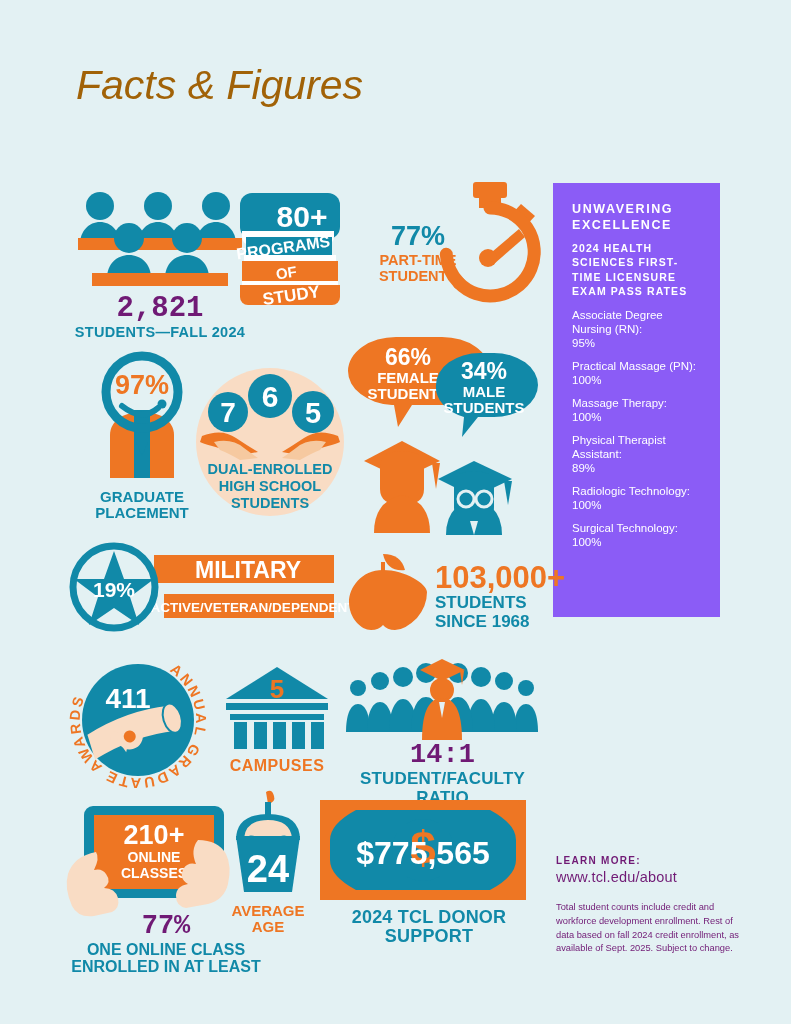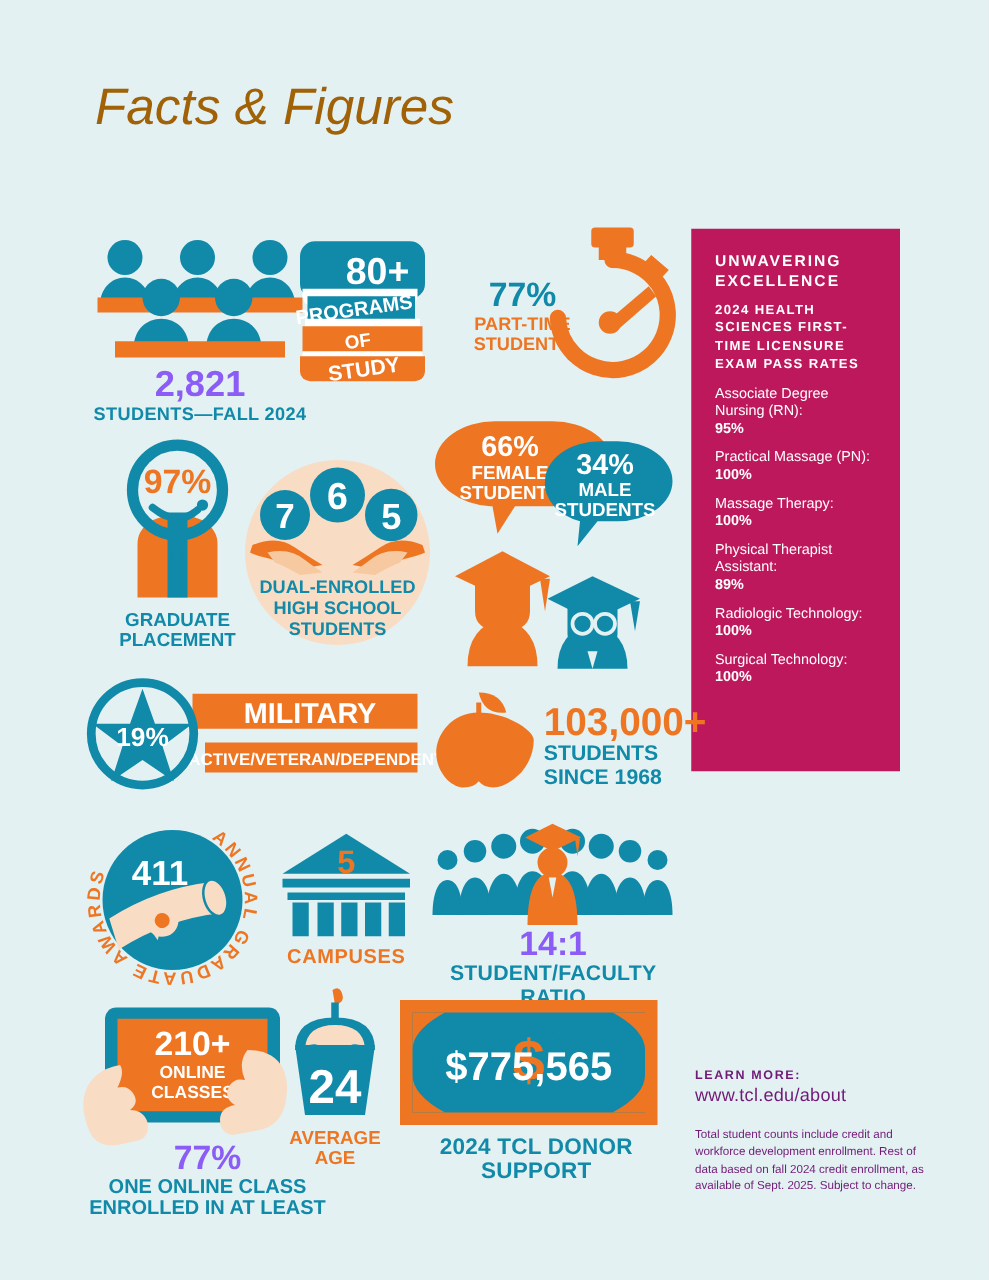--- a/index.html
+++ b/index.html
@@ -41,45 +41,45 @@
     margin-top: 10px;
     letter-spacing: 0px;
     white-space: nowrap;
   }
 
   
   #sidebar {
     position: absolute;
     left: 553px; top: 183px;
     width: 167px; height: 434px;
-    background: #be185d;
+    background: #8b5cf6;
     color: #ffffff;
     padding: 19px 16px 10px 19px;
   }
   .sb-title {
     font-size: 12.5px; font-weight: bold;
     letter-spacing: 1.6px; line-height: 1.25;
     text-transform: uppercase;
   }
   .sb-sub {
     font-size: 10.5px; font-weight: bold;
     letter-spacing: 1.1px; line-height: 1.35;
     margin-top: 8px; text-transform: uppercase;
   }
   .sb-list { margin-top: 10px; }
   .sb-item { margin-bottom: 9px; }
   .sb-item-name { font-size: 11.5px; line-height: 1.22; font-weight: normal; }
-  .sb-item-val { font-size: 11.5px; font-weight: bold; line-height: 1.22; }
+  .sb-item-val { font-size: 11.5px; font-weight: normal; line-height: 1.22; }
 
   
   .cell { position: absolute; }
   .cap      { text-align: center; line-height: 1.08; }
   .cap-teal { color: #1189a8; font-weight: bold; }
   .cap-or   { color: #ee7623; font-weight: bold; }
-  .big-or   { color: #8b5cf6; font-weight: bold; }
+  .big-or   { color: #701a75; font-weight: bold; font-family: Liberation Mono, monospace; }
   .big-teal { color: #1189a8; font-weight: bold; }
   .wht      { color: #ffffff; font-weight: bold; }
 
   svg { display: block; overflow: visible; }
 
   
   #footer { position: absolute; left: 556px; top: 855px; width: 190px; color: #701a75; }
   .learn { font-size: 10px; font-weight: bold; letter-spacing: 1.3px; }
   .url   { font-size: 14.5px; margin-top: 3px; letter-spacing: .2px; }
   .disclaim { font-size: 9.3px; line-height: 1.48; margin-top: 16px; }

